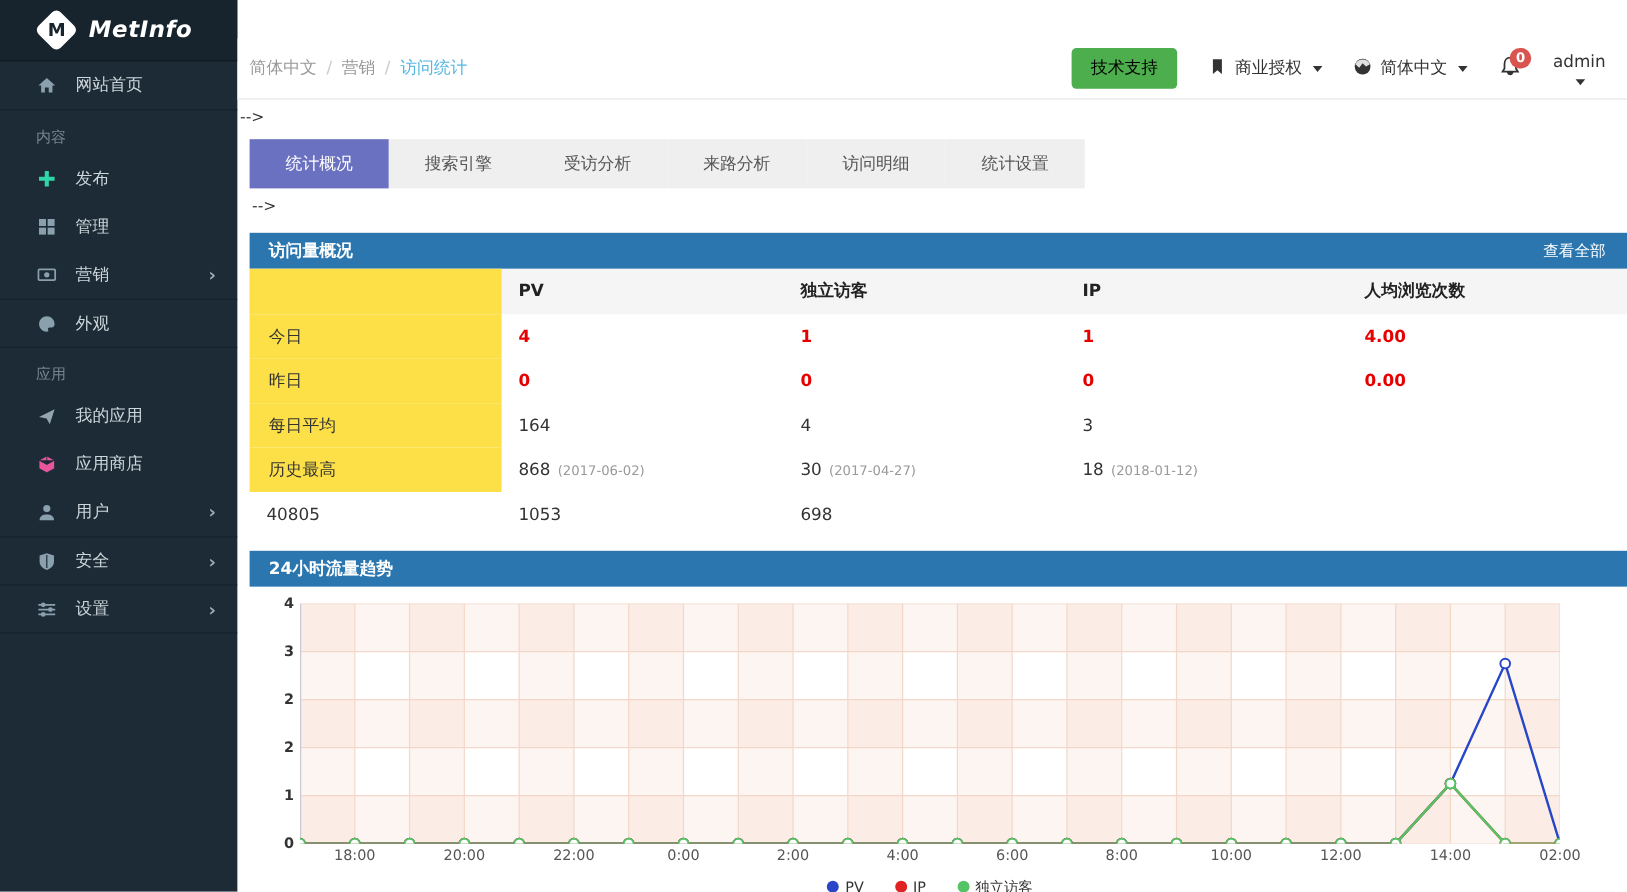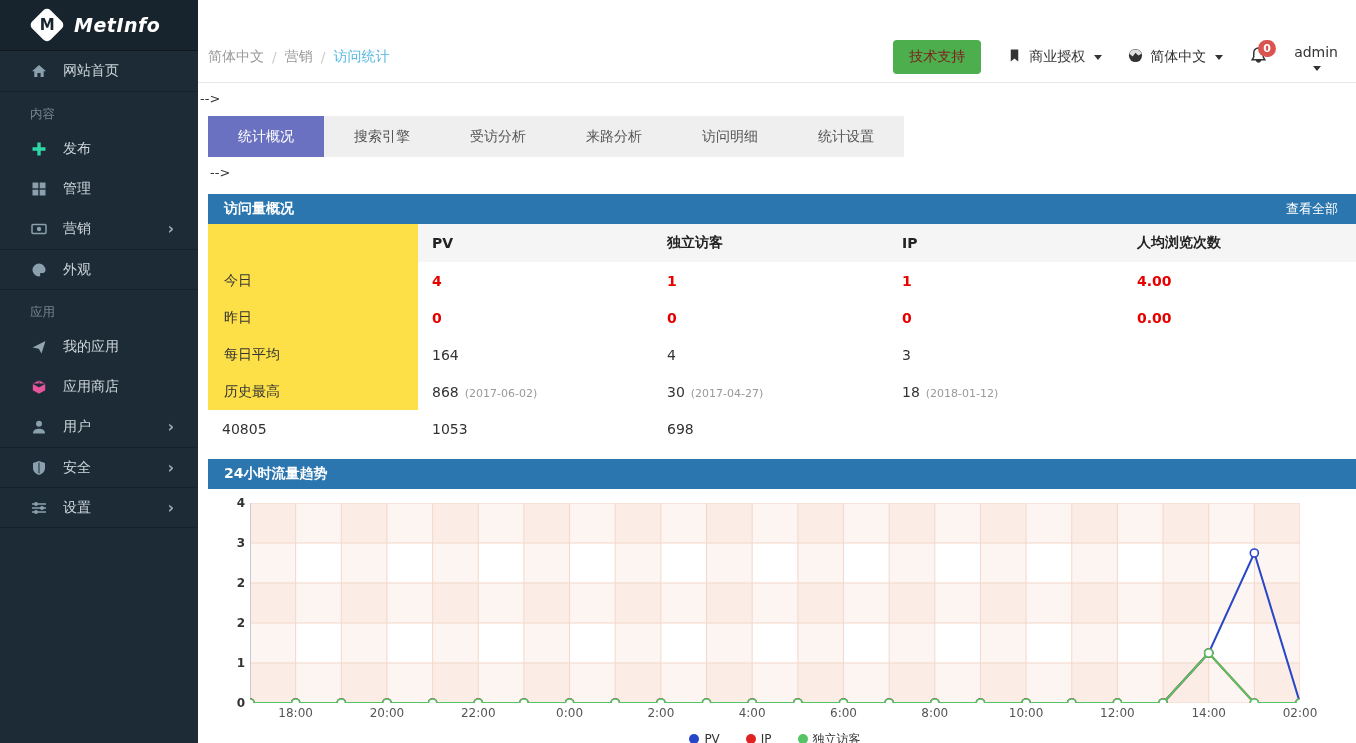--- a/index.html
+++ b/index.html
@@ -11,41 +11,41 @@
     background:#1d2b36; color:#cdd6db; }
   .logo-row { height:51px; display:flex; align-items:center; padding-left:34px;
     background:#18242d; border-bottom:1px solid #101820; }
   .logo-diamond { width:26px; height:26px; background:#fff; border-radius:5px;
     transform:rotate(45deg); display:flex; align-items:center; justify-content:center; }
   .logo-diamond span { transform:rotate(-45deg); font-weight:bold; font-size:15px; color:#18242d; }
   .logo-text { color:#fff; font-weight:bold; font-style:italic; font-size:19px; margin-left:14px; letter-spacing:.5px; }
   .nav-group { border-bottom:1px solid #16212b; }
   .nav-group.plain { border-bottom:none; }
   .nav-section-label { padding:14px 0 6px 30px; font-size:12.5px; color:#76858f; }
-  .nav-item { height:40px; display:flex; align-items:center; padding:0 24px 0 30px;
+  .nav-item { height:40px; display:flex; align-items:center; padding:0 18px 0 30px;
     cursor:pointer; font-size:14px; }
   .nav-group.bordered .nav-item { border-top:1px solid #16212b; }
   .nav-group.bordered .nav-item:first-child { border-top:none; }
   .nav-item .ico { width:17px; height:17px; margin-right:16px; flex:none;
     display:inline-flex; align-items:center; justify-content:center; }
   .nav-item .ico svg { width:16px; height:16px; }
   .nav-item .lbl { flex:1; color:#cdd6db; }
   .nav-item .chev { color:#9fb0ba; font-size:15px; font-weight:bold; }
 
   
   .main { position:absolute; left:198px; top:0; width:1158px; height:743px; background:#fff; }
 
   .topbar { height:51px; background:#fff; border-bottom:1px solid #e7e7e7;
     display:flex; align-items:center; padding:0 18px 0 10px;margin-top:32px; }
   .breadcrumb { font-size:14px; color:#999; display:flex; gap:8px; align-items:center; }
   .breadcrumb .crumb { color:#999; cursor:pointer; }
   .breadcrumb .sep { color:#ccc; }
   .breadcrumb .crumb.current { color:#54b7e3; }
   .topbar-right { margin-left:auto; display:flex; align-items:center; gap:26px; }
-  .btn-support { background:#4cae4c; color:#7f1d1d; border:none; border-radius:4px;
+  .btn-support { background:#4cae4c; color:#000000; border:none; border-radius:4px;
     padding:8px 16px; font-size:14px; cursor:pointer; font-family:inherit; }
   .top-link { display:flex; align-items:center; gap:7px; font-size:14px; color:#333; cursor:pointer; }
   .top-link svg { width:15px; height:15px; }
   .caret { width:0; height:0; border-left:4px solid transparent; border-right:4px solid transparent;
     border-top:5px solid #333; display:inline-block; margin-left:2px; }
   .bell-wrap { position:relative; cursor:pointer; }
   .bell-wrap svg { width:19px; height:19px; }
   .badge { position:absolute; top:-6px; left:9px; background:#d9534f; color:#fff;
     border-radius:9px; font-size:11px; min-width:18px; height:17px; line-height:17px;
     text-align:center; padding:0 4px; font-weight:bold; }

